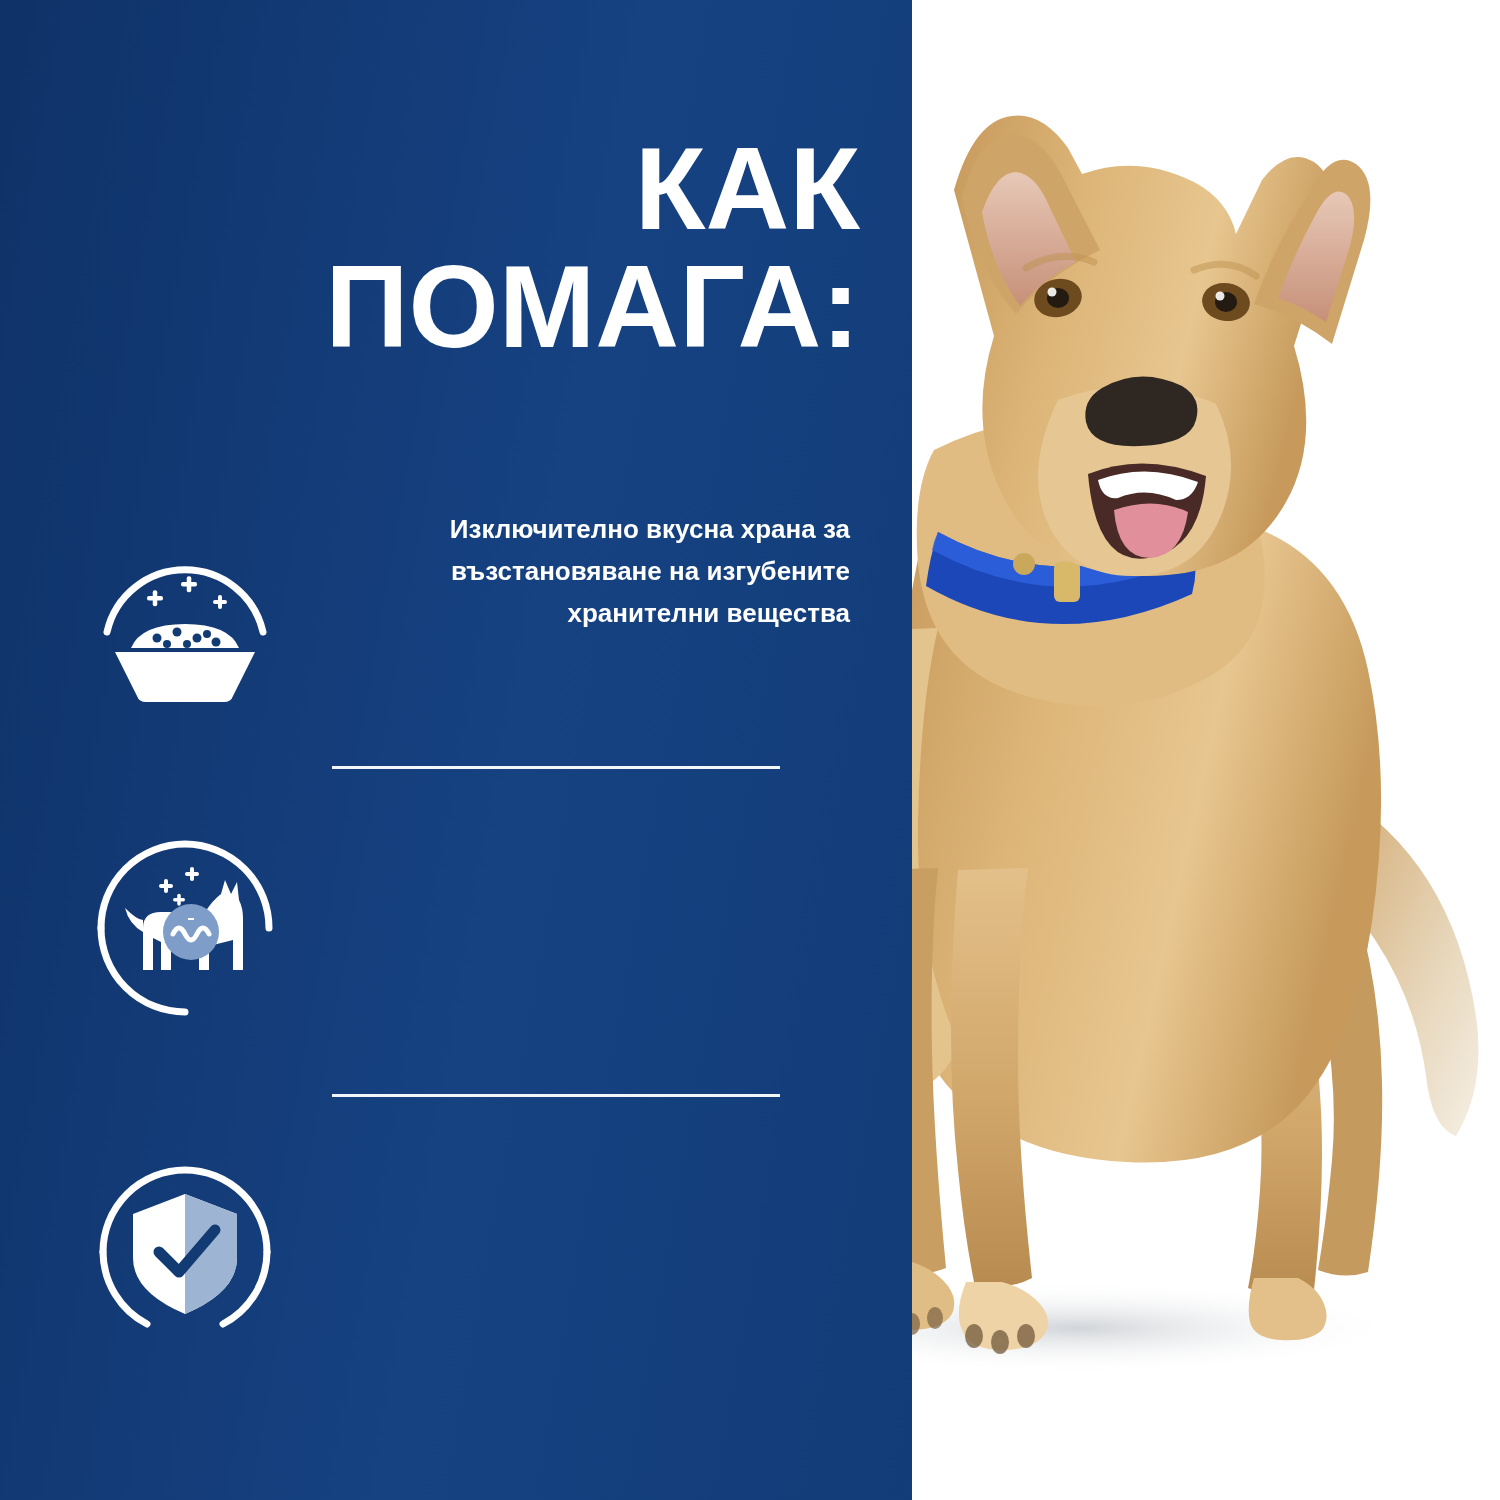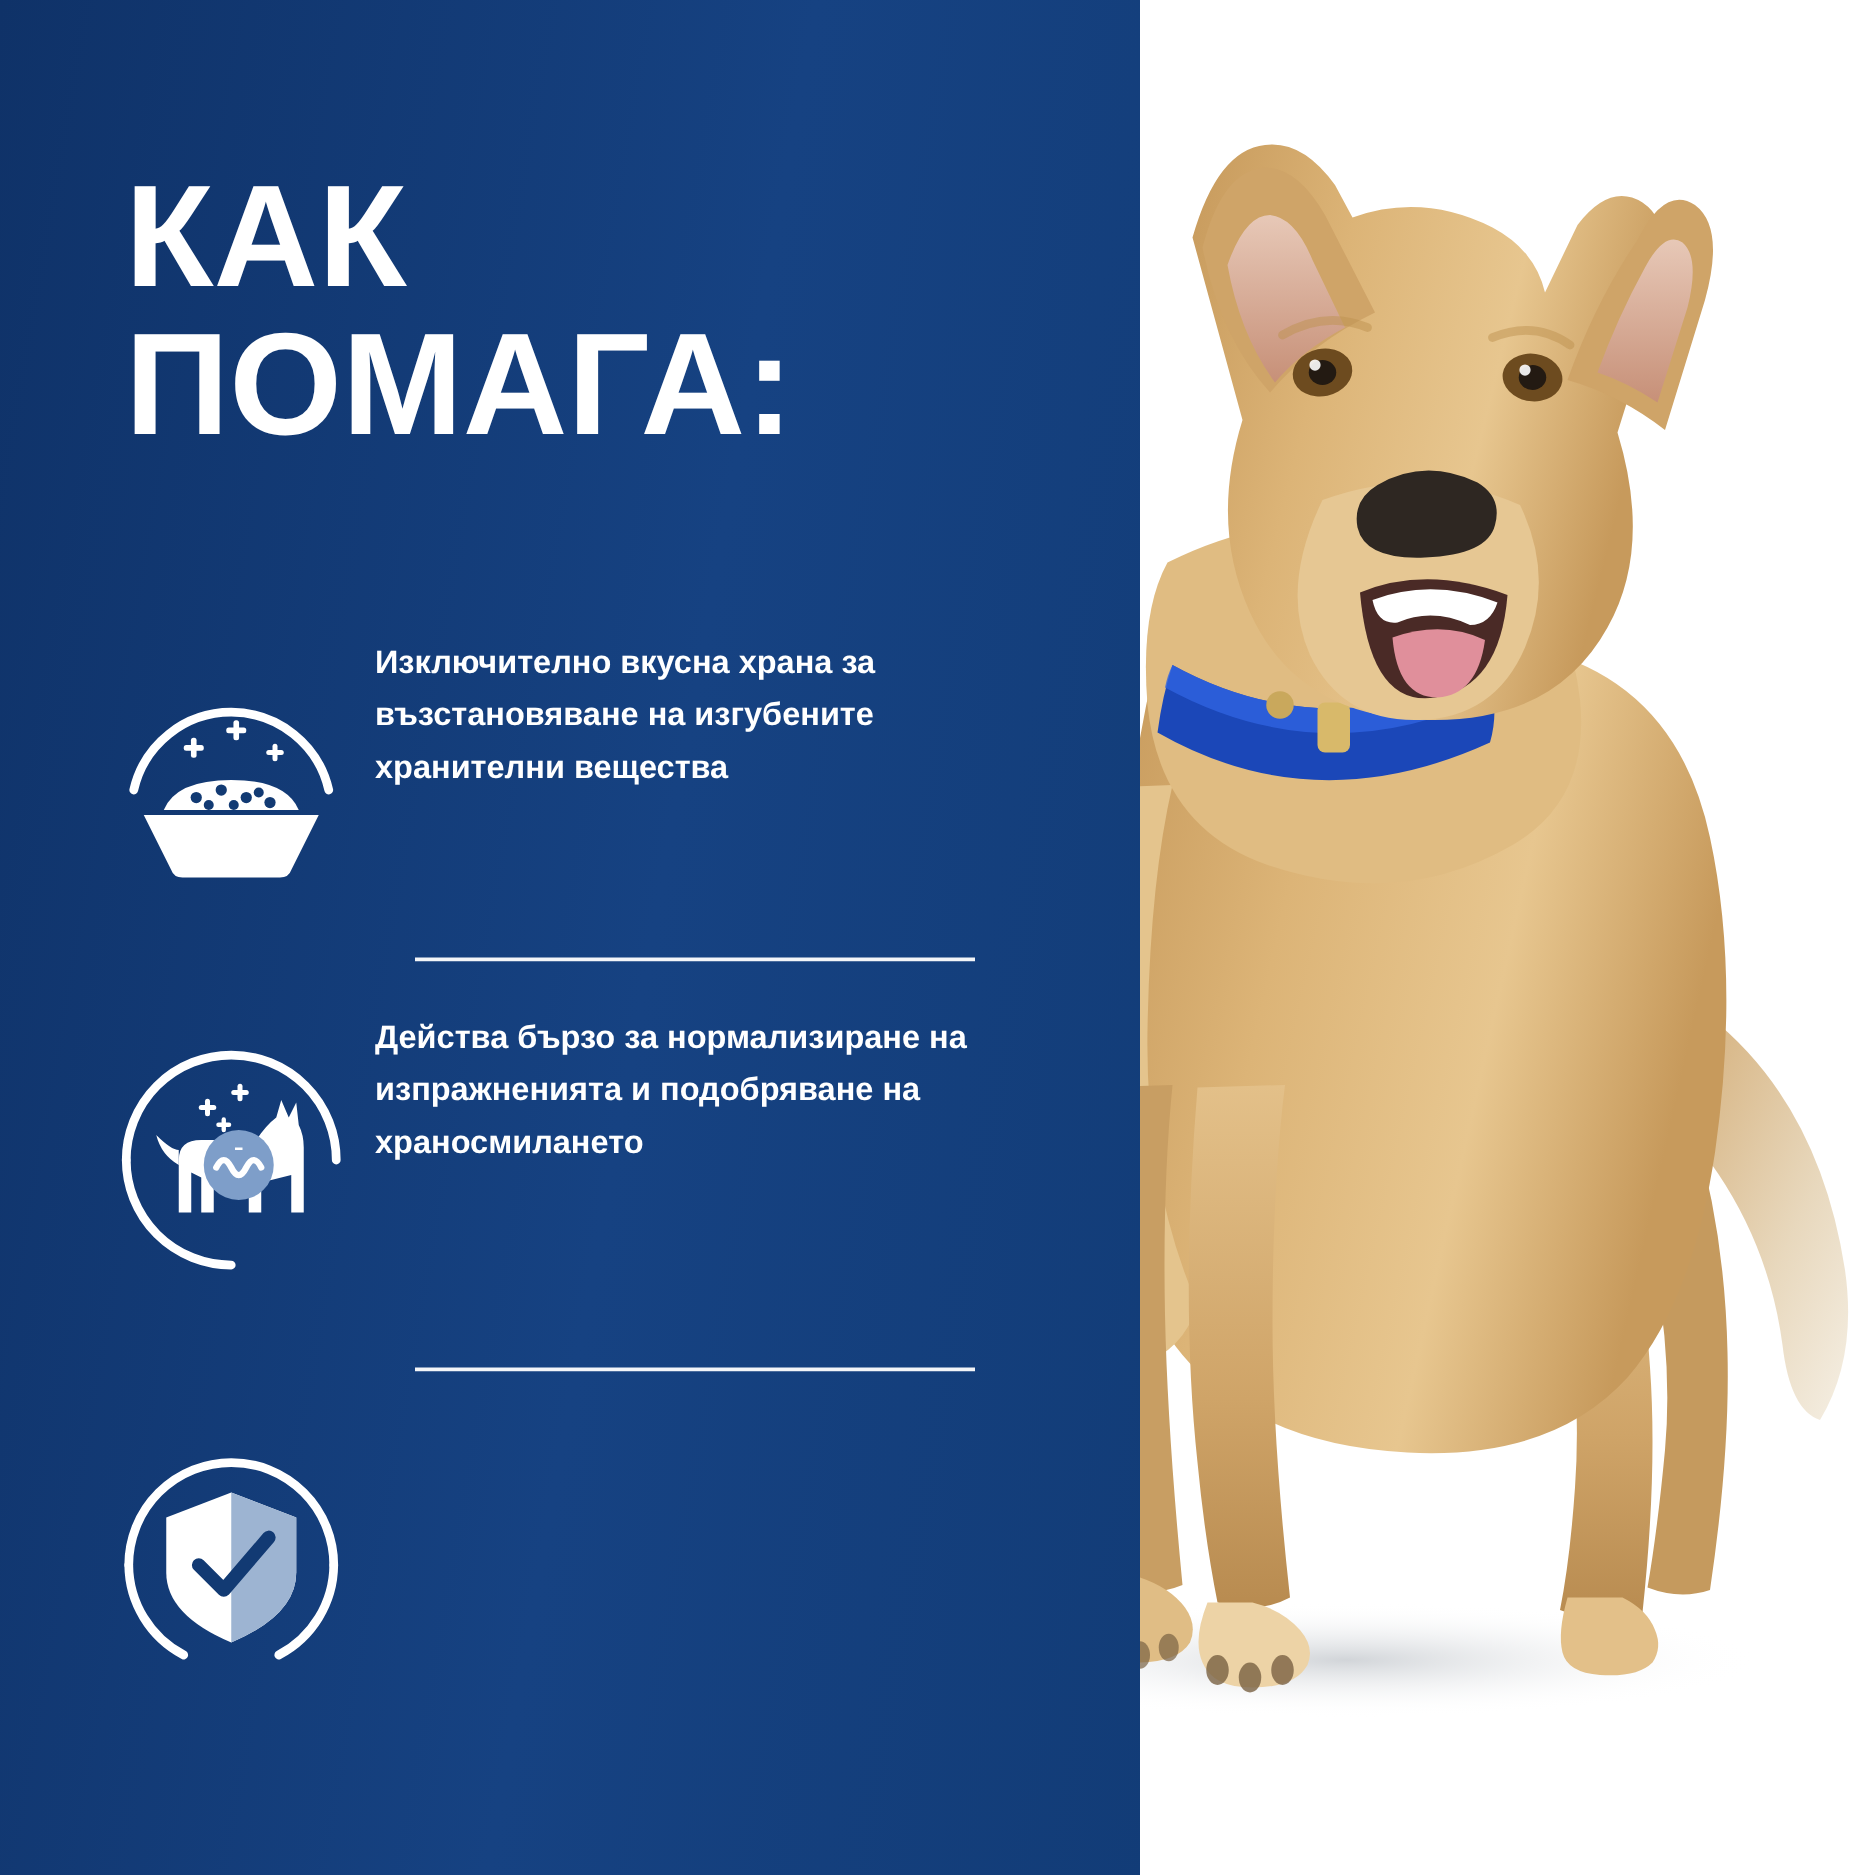--- a/index.html
+++ b/index.html
@@ -21,20 +21,21 @@
   }
   
   .panel {
     position: absolute;
     top: 0;
     left: 0;
     width: 924px;
     height: 1500px;
     background: #123a73;
     background: linear-gradient(100deg, #0f3268 0%, #164282 55%, #123c77 100%);
+    text-align: right;
   }
   .headline {
     position: absolute;
     left: 100px;
     top: 130px;
     width: 760px;
     color: #ffffff;
     font-size: 116px;
     line-height: 1.02;
     font-weight: 800;
@@ -164,21 +165,20 @@
             <g fill="#ffffff">
               <rect x="74" y="64" width="14" height="4" rx="2"></rect>
               <rect x="79" y="59" width="4" height="14" rx="2"></rect>
               <rect x="100" y="52" width="14" height="4" rx="2"></rect>
               <rect x="105" y="47" width="4" height="14" rx="2"></rect>
               <rect x="88" y="78" width="12" height="3.5" rx="1.75"></rect>
               <rect x="92.25" y="73.75" width="3.5" height="12" rx="1.75"></rect>
             </g>
           </svg>
         </div>
-        <div class="benefit-text">Действа бързо за нормализиране на изпражненията и подобряване на храносмилането</div>
       </div>
 
       <div class="divider d2"></div>
 
       <div class="benefit b3">
         <div class="icon-wrap">
           <svg width="200" height="200" viewBox="0 0 200 200" aria-hidden="true">
             <path d="M18 112 A82 82 0 0 1 182 112" fill="none" stroke="#ffffff" stroke-width="7" stroke-linecap="round"></path>
             <path d="M18 112 A82 82 0 0 0 62 184" fill="none" stroke="#ffffff" stroke-width="7" stroke-linecap="round"></path>
             <path d="M138 184 A82 82 0 0 0 182 112" fill="none" stroke="#ffffff" stroke-width="7" stroke-linecap="round"></path>

